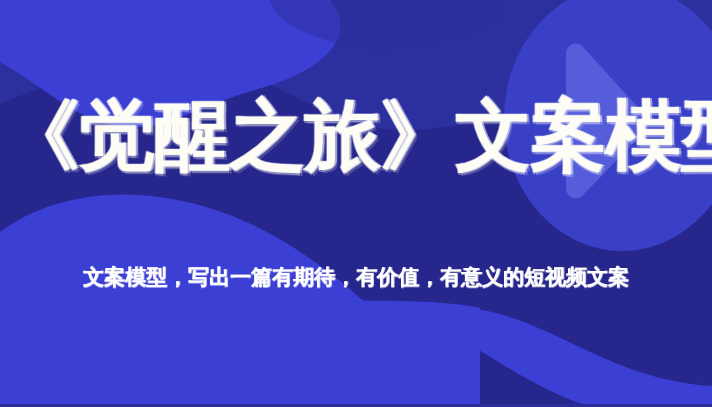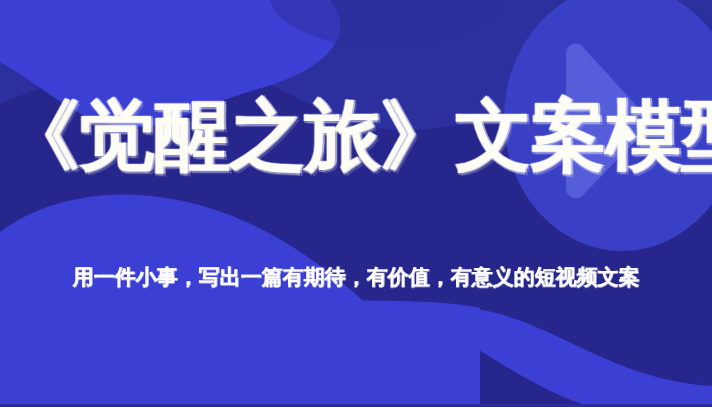--- a/index.html
+++ b/index.html
@@ -126,16 +126,16 @@
              C400,302 392,303 384,304
              C420,316 456,336 492,358
              C524,378 556,396 590,407 Z" fill="#3b3fd4"></path>
 
     <rect x="0" y="404" width="712" height="3" fill="#2a2d97"></rect>
   </svg>
 
   <div class="content-layer">
     <div id="title">《觉醒之旅》文案模型</div>
 
-    <div id="subtitle">用一件小事，写出一篇有期待，有价值，有意义的短视频文案</div>
+    <div id="subtitle">文案模型，写出一篇有期待，有价值，有意义的短视频文案</div>
   </div>
 
 </div>
 
 </body></html>

